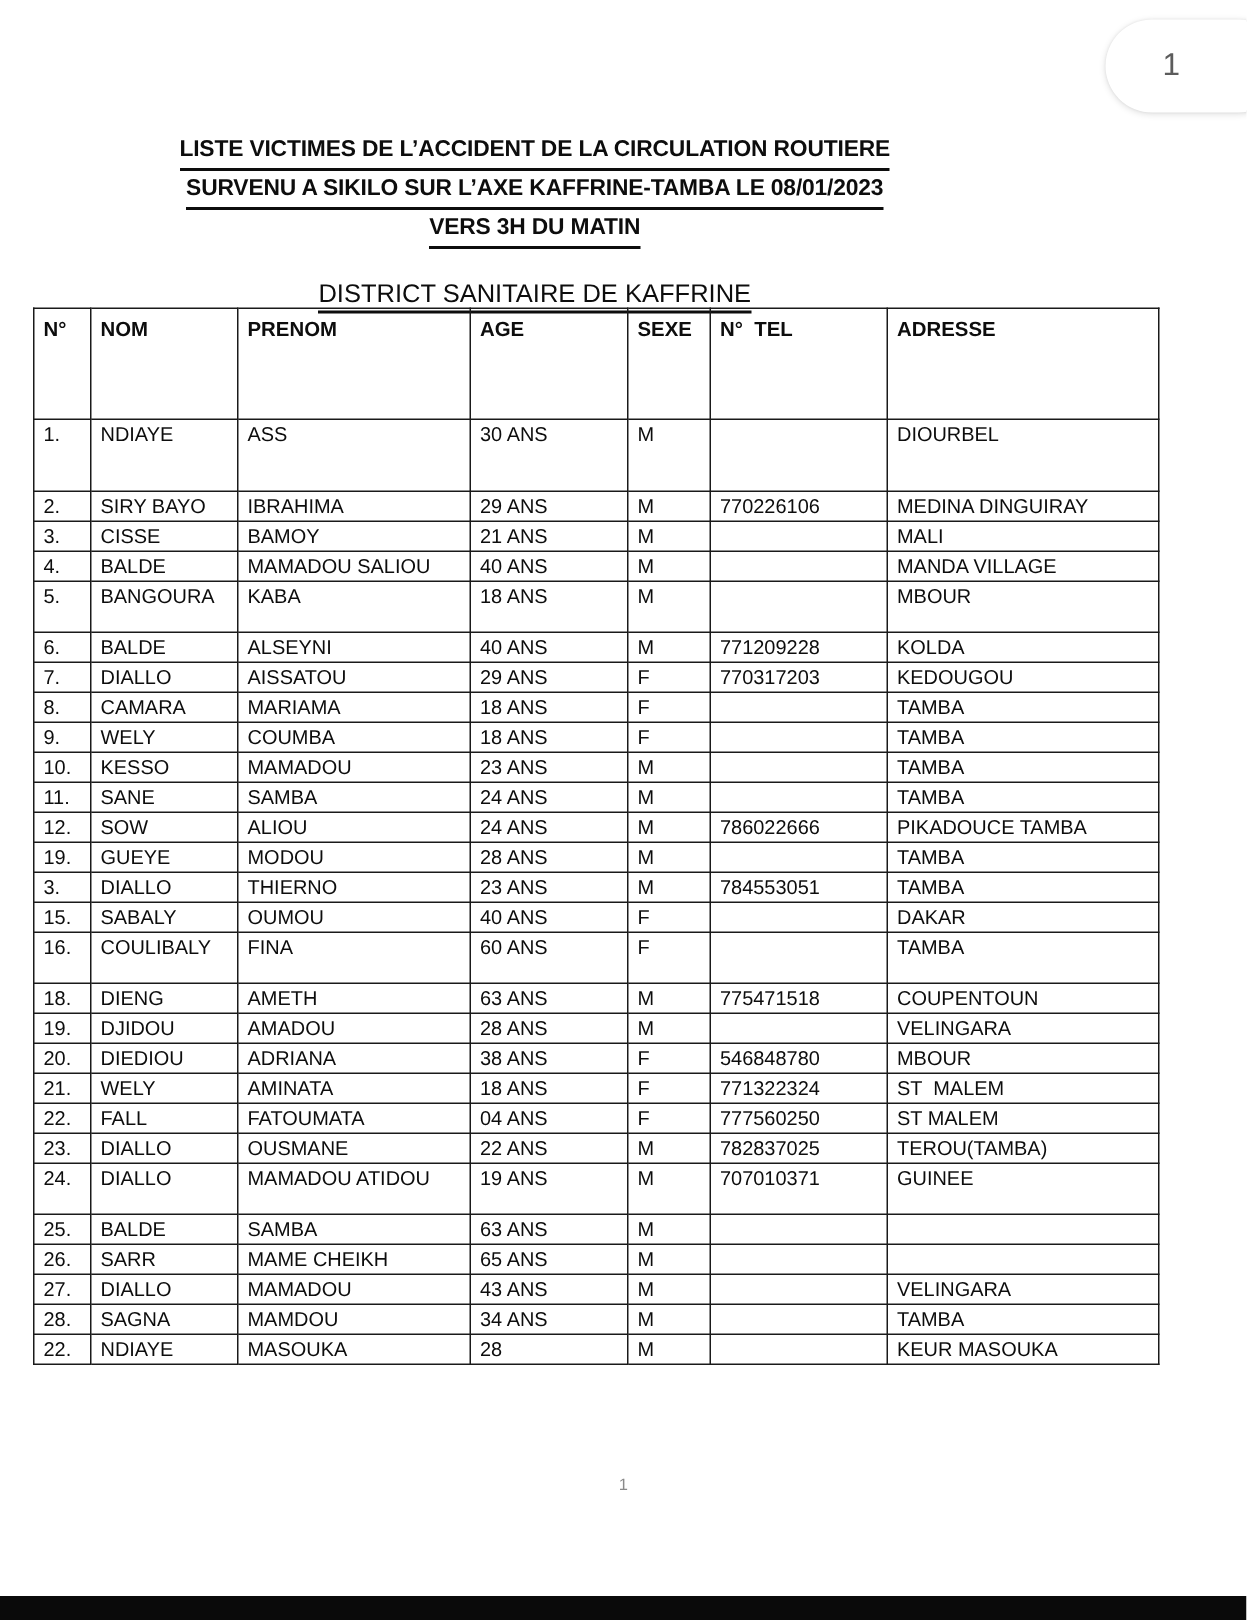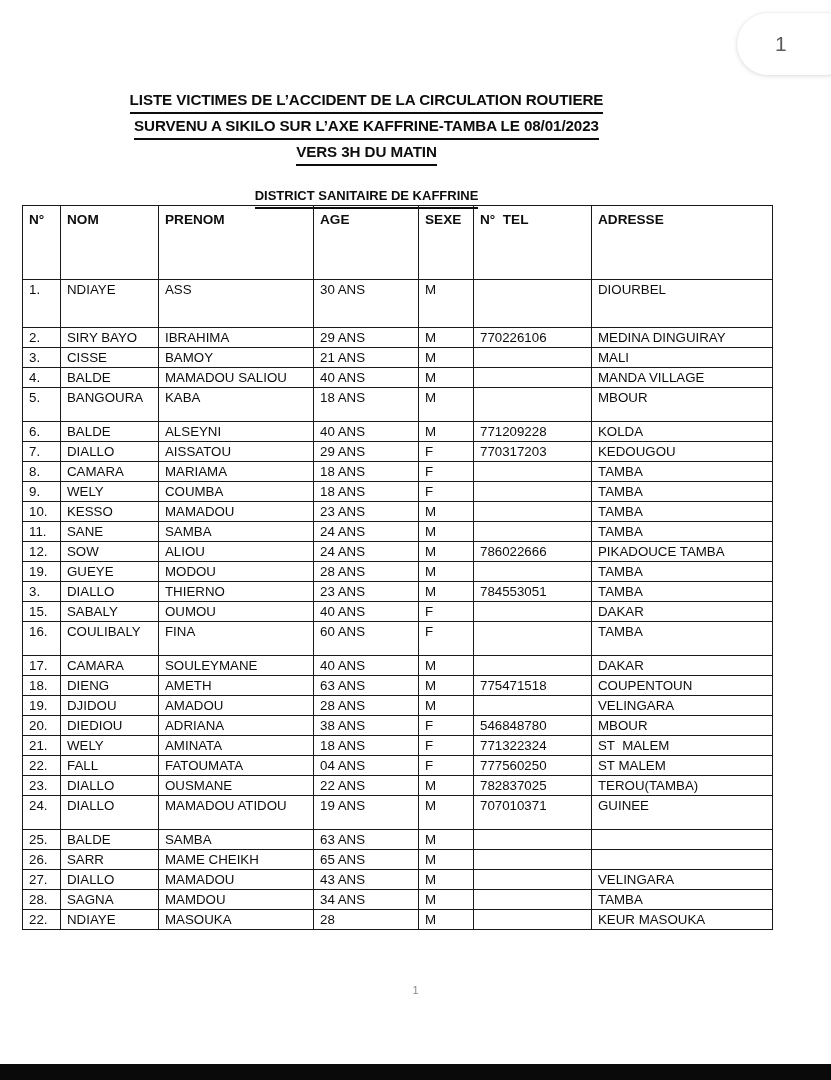--- a/index.html
+++ b/index.html
@@ -37,41 +37,41 @@
     font-size: 21px;
     color: #5c5c5c;
     font-weight: 400;
     letter-spacing: 0.5px;
   }
 
   
   .titles {
     position: absolute;
     top: 88px;
-    left: 16px;
+    left: 6px;
     width: 661px;
     text-align: center;
     padding-left: 40px;
   }
   .title-line {
     font-size: 15.2px;
     font-weight: bold;
     letter-spacing: -0.1px;
     line-height: 24px;
     display: block;
   }
   .title-line span.u {
     display: inline-block;
     border-bottom: 2.5px solid #0d0d0d;
     padding-bottom: 0px;
   }
   .subtitle {
     margin-top: 19px;
-    font-size: 13px;
-    font-weight: bold;
+    font-size: 17px;
+    font-weight: normal;
     line-height: 22px;
   }
   .subtitle span.u {
     display: inline-block;
     border-bottom: 2.5px solid #0d0d0d;
   }
 
   
   .table-wrap {
     position: absolute;
@@ -320,29 +320,20 @@
           <tr class="row-wrap">
             <td class="num">16.</td>
             <td>COULIBALY</td>
             <td>FINA</td>
             <td>60 ANS</td>
             <td>F</td>
             <td></td>
             <td>TAMBA</td>
           </tr>
           <tr>
-            <td class="num">17.</td>
-            <td>CAMARA</td>
-            <td>SOULEYMANE</td>
-            <td>40 ANS</td>
-            <td>M</td>
-            <td></td>
-            <td>DAKAR</td>
-          </tr>
-          <tr>
             <td class="num">18.</td>
             <td>DIENG</td>
             <td>AMETH</td>
             <td>63 ANS</td>
             <td>M</td>
             <td>775471518</td>
             <td>COUPENTOUN</td>
           </tr>
           <tr>
             <td class="num">19.</td>

